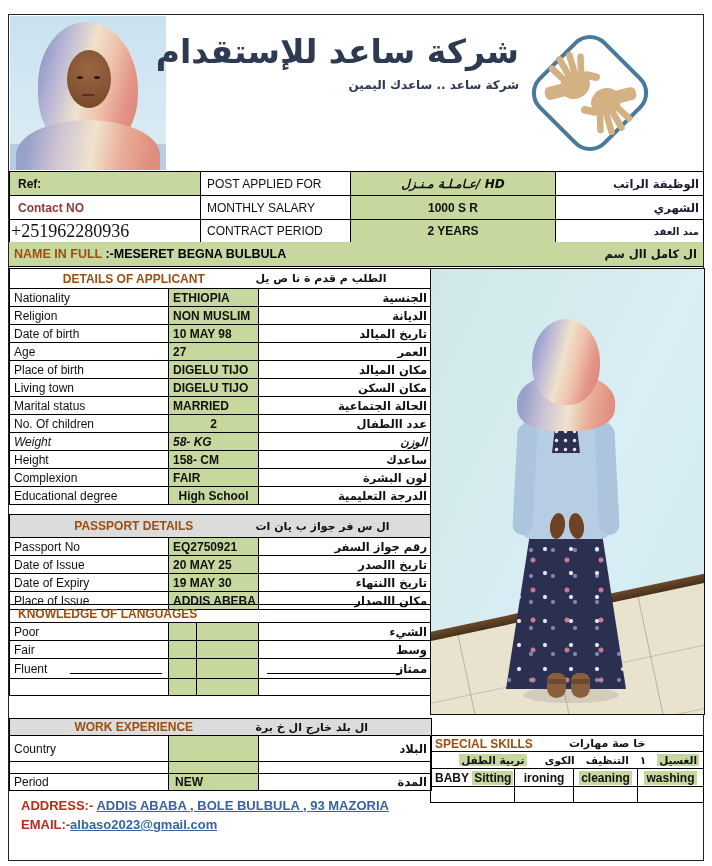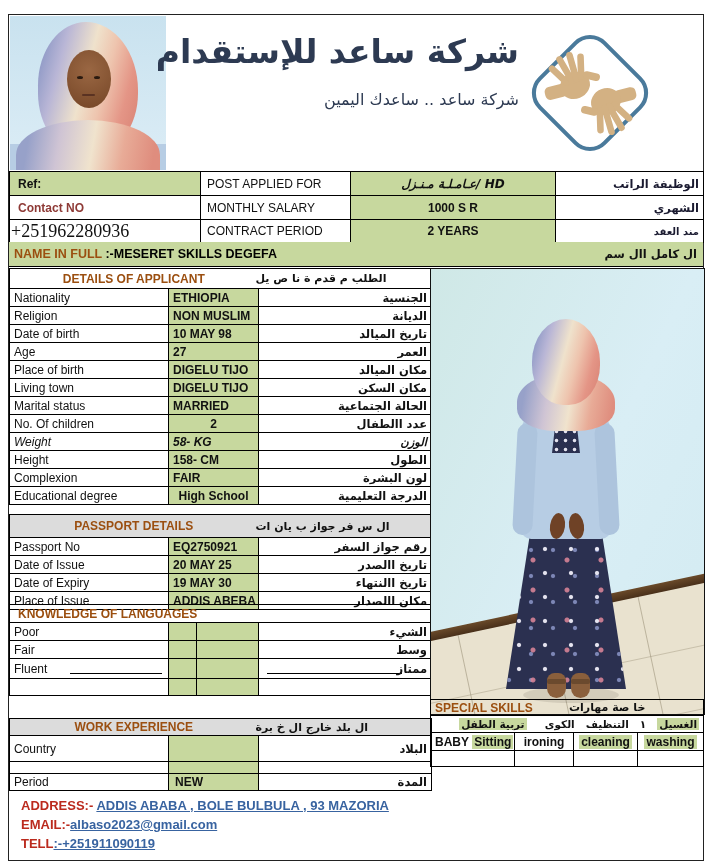--- a/index.html
+++ b/index.html
@@ -17,21 +17,21 @@
   .hs-dress{position:absolute;left:62px;top:126px;width:34px;height:30px;background:#2b3050;
     background-image:radial-gradient(circle,rgba(240,238,248,.95) 1.2px,rgba(240,238,248,0) 2.2px),radial-gradient(circle,rgba(214,130,150,.9) 1.5px,rgba(214,130,150,0) 2.5px);
     background-size:10px 9px,14px 12px;}
   .hs-face{position:absolute;left:57px;top:34px;width:44px;height:58px;border-radius:50%;
     background:radial-gradient(circle at 50% 35%,#9a6743,#7a4a2a 85%);}
   .hs-eye{position:absolute;width:6px;height:3px;border-radius:50%;background:#2a1a10;}
   .hs-mouth{position:absolute;left:72px;top:78px;width:13px;height:2px;border-radius:2px;background:#5a3222;}
 
   .brand{position:absolute;left:162px;top:16px;width:348px;text-align:right;direction:rtl;color:#2d3a52;font-family:"DejaVu Sans",sans-serif;}
   .brand-title{font-size:33px;font-weight:bold;white-space:nowrap;line-height:1.3;}
-  .brand-sub{font-size:16px;font-weight:normal;margin-top:16px;letter-spacing:.5px;}
+  .brand-sub{font-size:12px;font-weight:bold;margin-top:4px;letter-spacing:.5px;}
   .logo{position:absolute;left:505px;top:2px;width:152px;height:152px;}
 
   
   table{border-collapse:collapse;table-layout:fixed;position:absolute;}
   td{border:1px solid #000;font-size:12px;vertical-align:middle;padding:0 4px;overflow:hidden;white-space:nowrap;}
   .green{background:#c7d89e;}
   .grayband{background:#dcdcdc;}
   .c{text-align:center;}
   .b{font-weight:bold;}
   .ar{direction:rtl;text-align:right;font-family:"DejaVu Sans",sans-serif;font-weight:bold;font-size:11.5px;}
@@ -152,21 +152,21 @@
       <td style="padding-left:6px;">CONTRACT PERIOD</td>
       <td class="green c b">2 YEARS</td>
       <td class="ar" style="color:#1a1a30;font-size:10px;">مند العقد</td>
     </tr>
   </tbody>
     </table>
 
   <div class="name-row">
     <div class="name-left">
       <span class="brown">NAME IN FULL</span>
-      <span style="color:#000;">:-MESERET SKILLS DEGEFA</span>
+      <span style="color:#000;">:-MESERET BEGNA BULBULA</span>
     </div>
     <div class="ar name-ar">ال كامل اال سم</div>
   </div>
 
   <table style="left:0;top:253px;width:422px;">
     <colgroup>
         <col style="width:159px">
         <col style="width:90px">
         <col style="width:173px">
       </colgroup>
@@ -220,21 +220,21 @@
           <td class="ar">عدد االطفال</td>
         </tr>
     <tr style="height:18px;font-style:italic;">
           <td>Weight</td>
           <td class="green b">58- KG</td>
           <td class="ar">الوزن</td>
         </tr>
     <tr style="height:18px;">
           <td>Height</td>
           <td class="green b">158- CM</td>
-          <td class="ar">الطول</td>
+          <td class="ar">ساعدك</td>
         </tr>
     <tr style="height:18px;">
           <td>Complexion</td>
           <td class="green b">FAIR</td>
           <td class="ar">لون البشرة</td>
         </tr>
     <tr style="height:18px;">
           <td>Educational degree</td>
           <td class="green b c">High School</td>
           <td class="ar">الدرجة التعليمية</td>
@@ -366,21 +366,21 @@
       <td></td>
     </tr>
     <tr style="height:17px;">
       <td>Period</td>
       <td class="green b" style="padding-left:6px;">NEW</td>
       <td class="ar">المدة</td>
     </tr>
   </tbody>
     </table>
 
-  <table style="left:421px;top:684px;width:273px;">
+  <table style="left:421px;top:720px;width:273px;">
     <colgroup>
         <col style="width:84px">
         <col style="width:59px">
         <col style="width:64px">
         <col style="width:66px">
       </colgroup>
     <tbody>
         <tr style="height:16px;">
           <td colspan="4" style="padding:0 4px;">
       <div class="sec-head">
@@ -414,18 +414,15 @@
     </table>
 
   <div class="footer">
     <div>
       <span class="fred">ADDRESS:-</span>
       <span class="fblue">ADDIS ABABA ,  BOLE  BULBULA  , 93 MAZORIA</span>
     </div>
     <div>
       <span class="fred">EMAIL:-</span><span class="fblue">albaso2023@gmail.com</span>
     </div>
-    <div>
-      <span class="fred">TELL</span><span class="fblue">:-+251911090119</span>
-    </div>
   </div>
 
 </div>
 
 </body></html>

